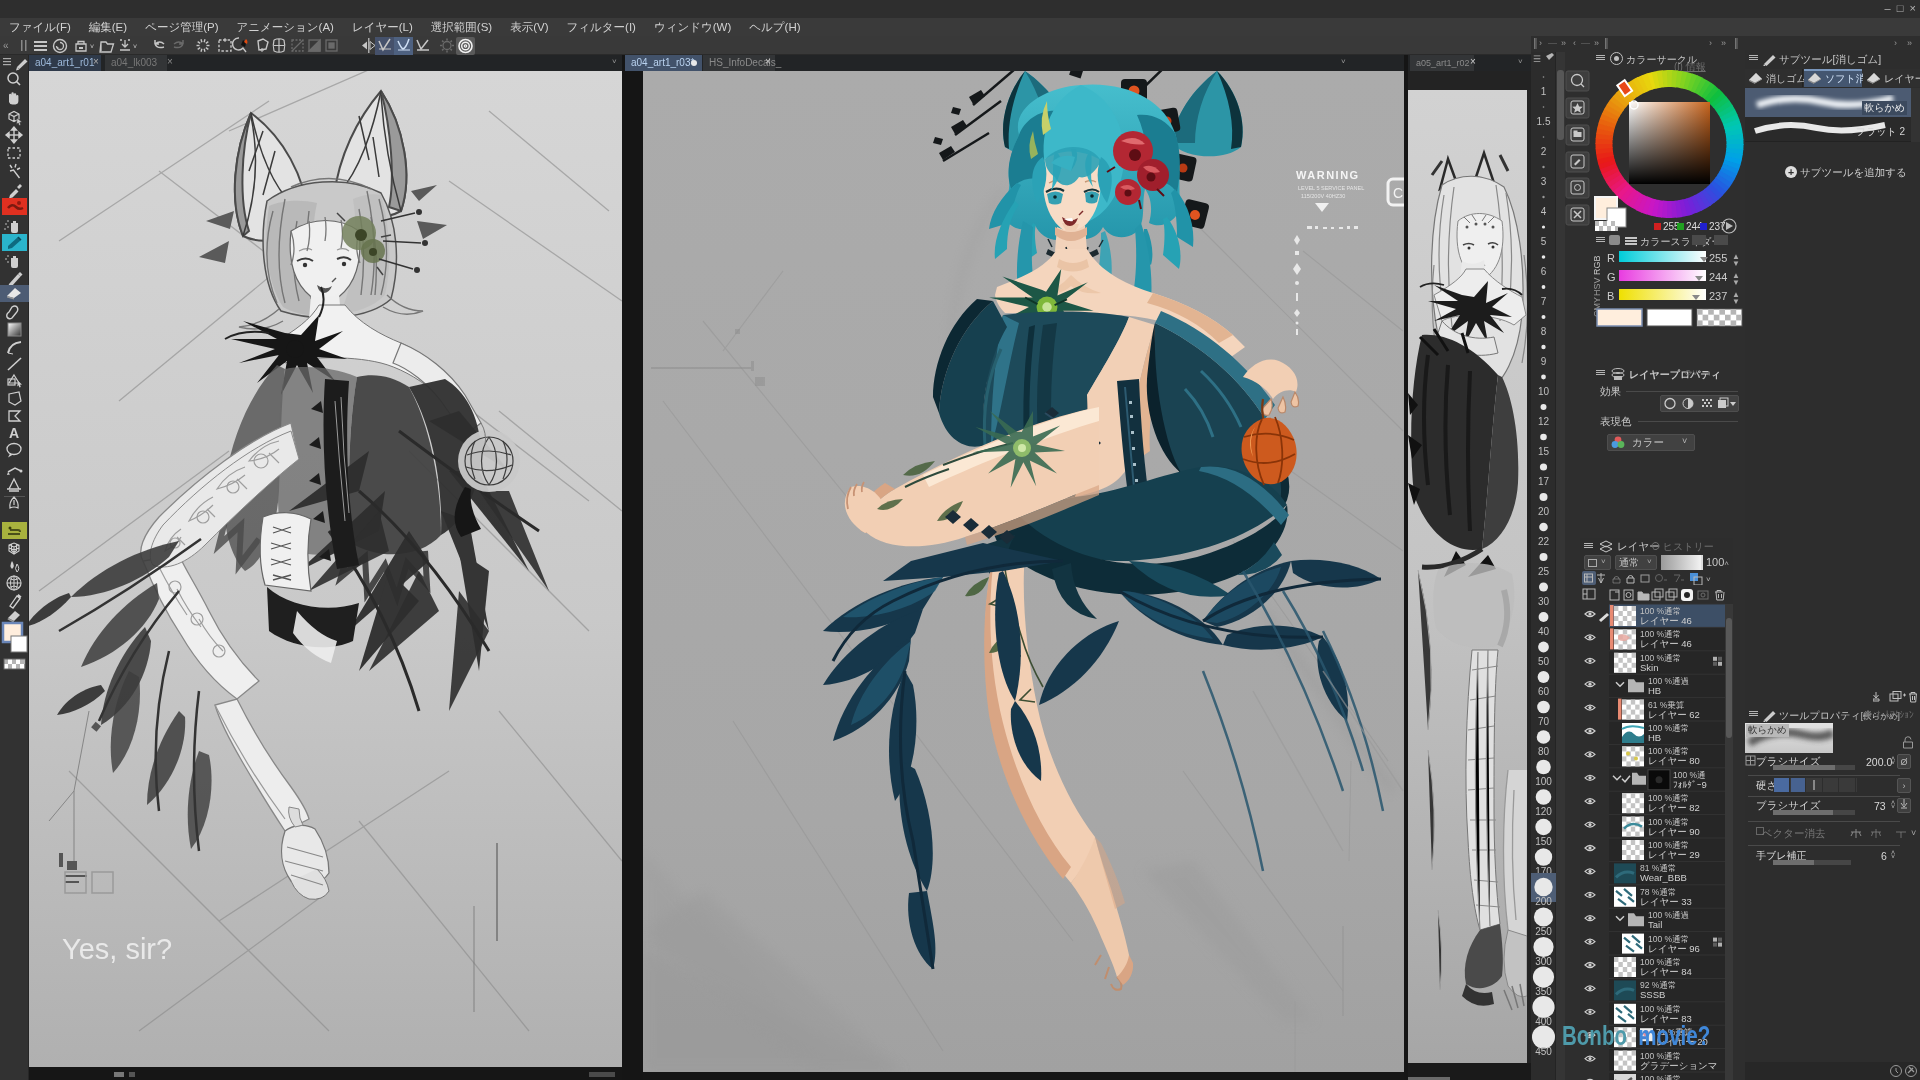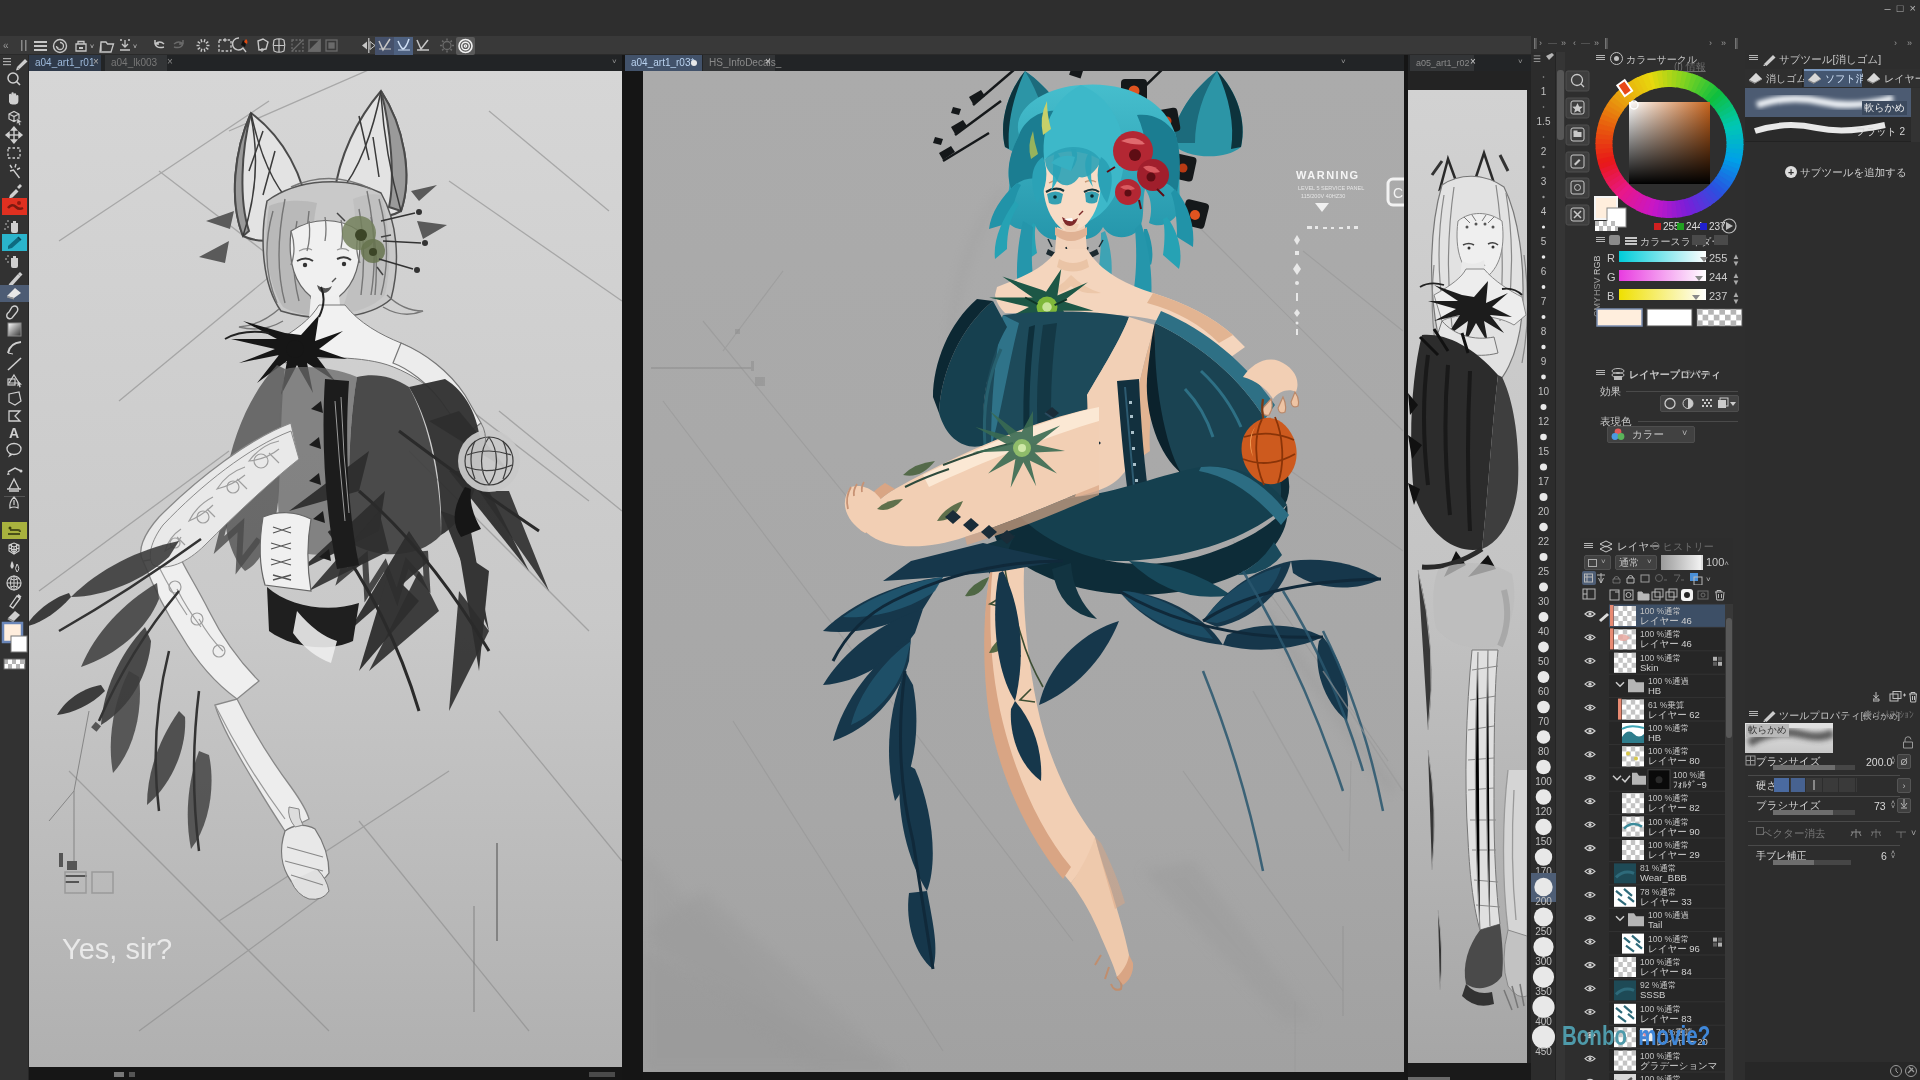--- a/index.html
+++ b/index.html
@@ -20,20 +20,21 @@
 #divider2{left:1404px;top:55px;width:4px;height:1025px;background:#151515;}
 .paneC{left:643px;top:71px;width:761px;height:1001px;background:#a9a9a9;overflow:hidden;}
 #dock{left:1531px;top:36px;width:389px;height:1044px;background:#2e2e2e;}
 .ptext{color:#c8c8c8;font-size:11px;}
 .dim{color:#6e6e6e;}
 .hb{position:absolute;width:9px;height:7px;}.hb i{display:block;height:1px;background:#b5b5b5;margin:1px 0;}
 </style></head>
 <body>
 <div id="root">
 <div id="winbtn" class="abs">–&nbsp;&nbsp;□&nbsp;&nbsp;×</div>
+<div id="menubar" class="abs"><span>ファイル(F)</span><span>編集(E)</span><span>ページ管理(P)</span><span>アニメーション(A)</span><span>レイヤー(L)</span><span>選択範囲(S)</span><span>表示(V)</span><span>フィルター(I)</span><span>ウィンドウ(W)</span><span>ヘルプ(H)</span></div>
 <div id="toolbar" class="abs">
       <svg width="990" height="19" style="position:absolute">
         <text x="3" y="13" font-size="10" fill="#999">«</text>
         <rect x="21" y="4" width="1.5" height="11" fill="#888"></rect>
         <rect x="25" y="4" width="1.5" height="11" fill="#888"></rect>
         <g fill="#c6c6c6">
           <rect x="34" y="5" width="13" height="2"></rect>
           <rect x="34" y="9" width="13" height="2"></rect>
           <rect x="34" y="13" width="13" height="2"></rect>
         </g>
@@ -1313,21 +1314,21 @@
               <rect x="45" y="9" width="2" height="2"></rect>
               <rect x="49" y="9" width="2" height="2"></rect>
             </g>
             <rect x="57" y="4" width="8" height="8" fill="#ccc"></rect>
             <rect x="59" y="2" width="8" height="8" fill="none" stroke="#ccc"></rect>
             <path d="M69 6 l3 4 l3 -4" fill="#ccc"></path>
           </svg>
   </div>
   <div class="abs ptext" style="left:8px;top:49px;font-size:10.5px;">表現色</div>
   <div class="abs" style="left:46px;top:55px;width:100px;height:1px;background:#4a4a4a;"></div>
-  <div class="abs" style="left:15px;top:60px;width:88px;height:17px;background:#414141;border:1px solid #4e4e4e;border-radius:2px;">
+  <div class="abs" style="left:15px;top:68px;width:88px;height:17px;background:#414141;border:1px solid #4e4e4e;border-radius:2px;">
     <svg width="20" height="15">
             <circle cx="10" cy="5" r="3.4" fill="#e05a5a"></circle>
             <circle cx="7" cy="9.5" r="3.4" fill="#4a9ae0"></circle>
             <circle cx="13" cy="9.5" r="3.4" fill="#5ab45a"></circle>
           </svg>
     <span class="abs ptext" style="left:24px;top:1px;font-size:10.5px;">カラー</span>
     <span class="abs" style="left:74px;top:1px;color:#bbb;font-size:9px;">˅</span>
   </div>
 </div>
 <div class="abs" style="left:49px;top:502px;width:153px;height:542px;background:#2d2d2d;">

